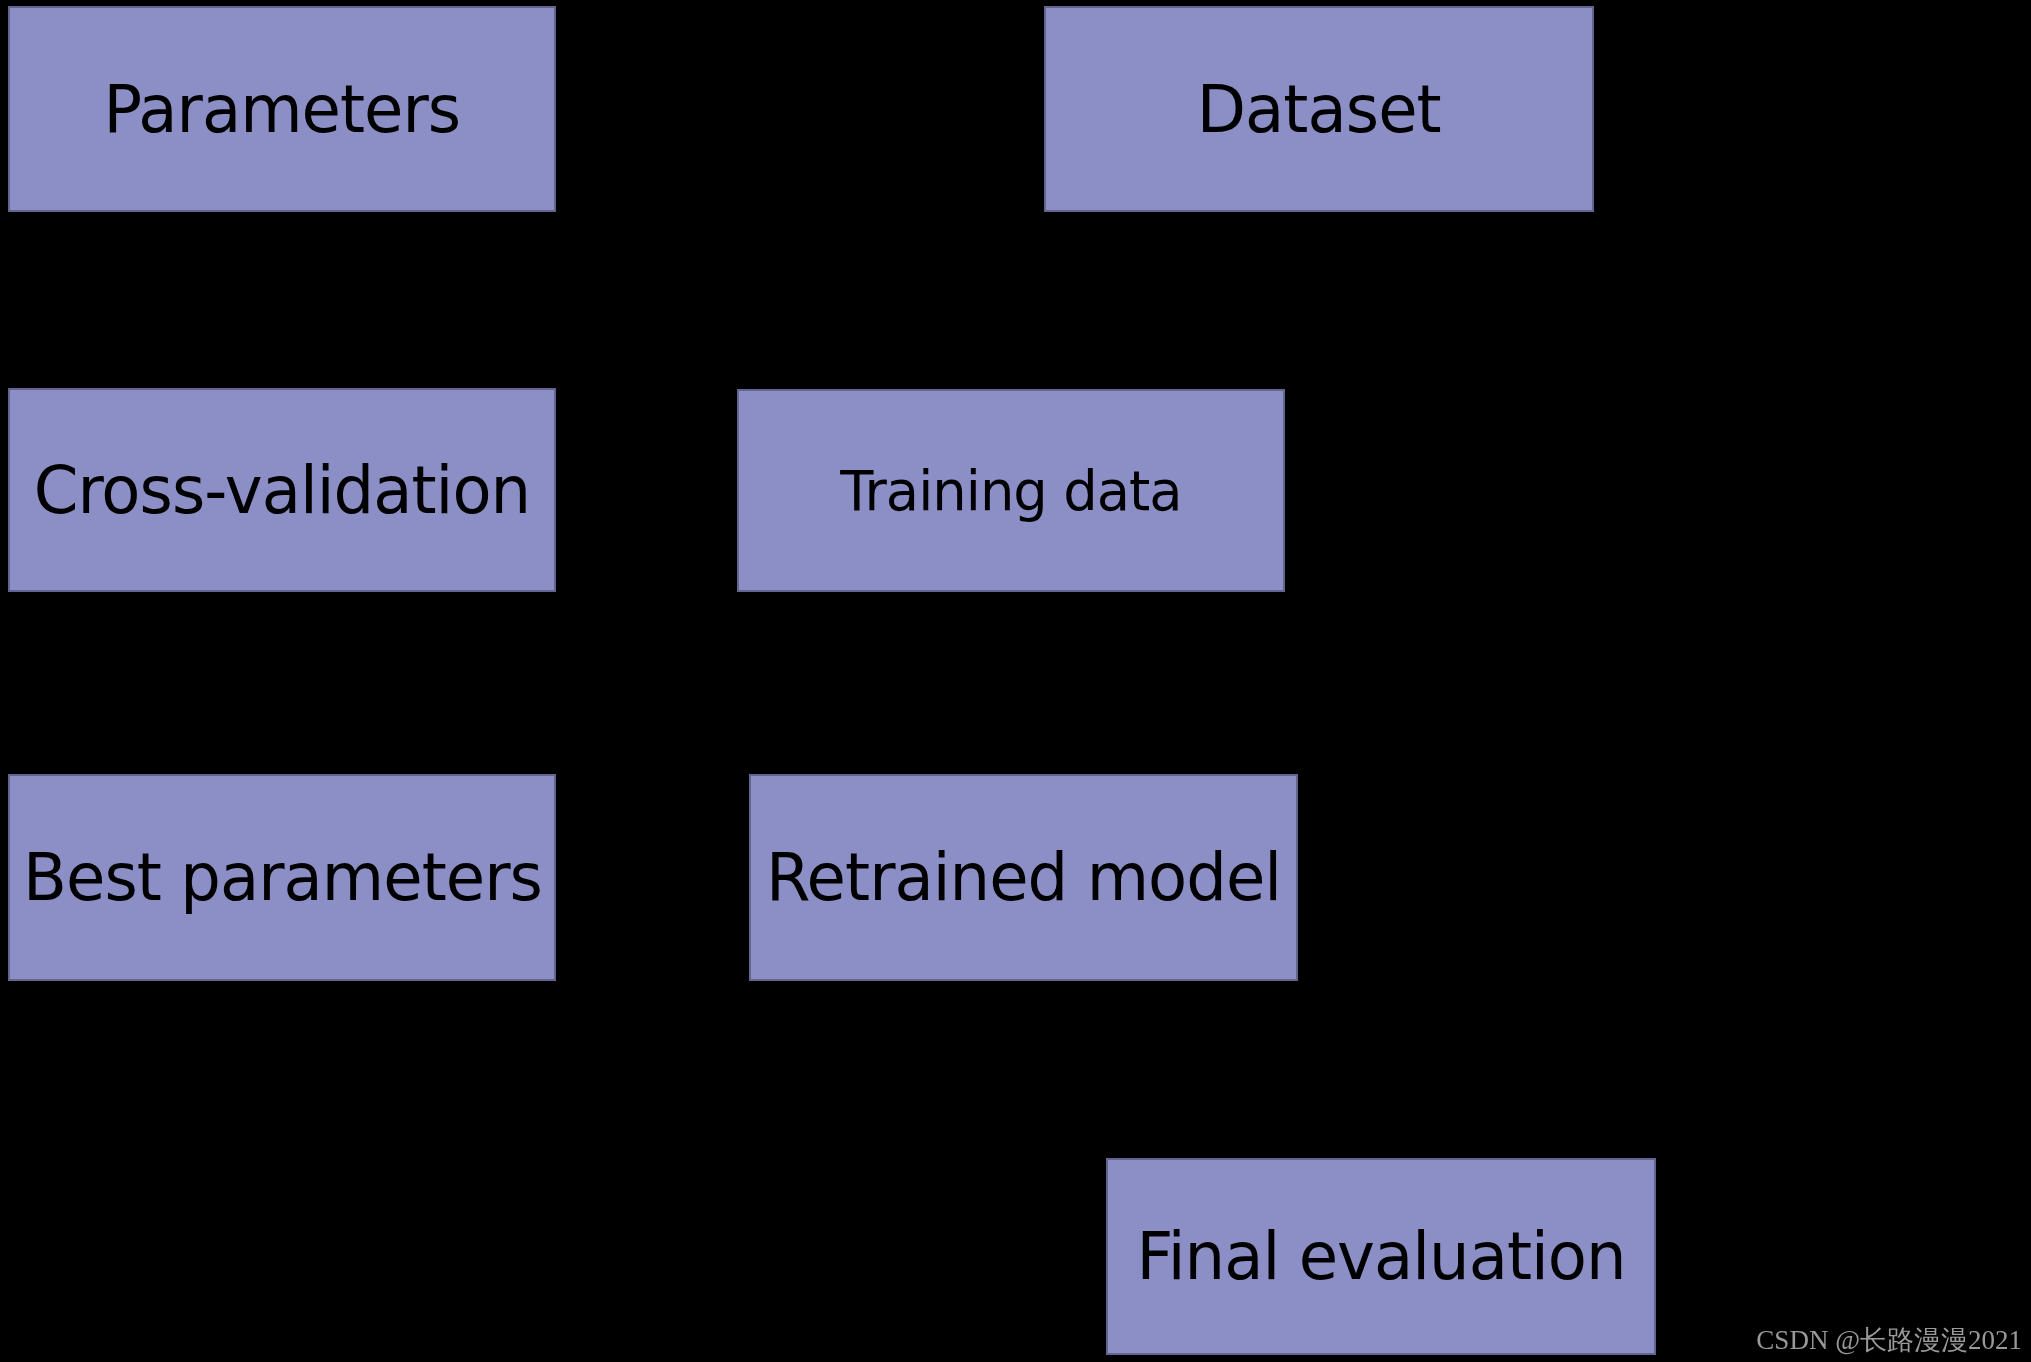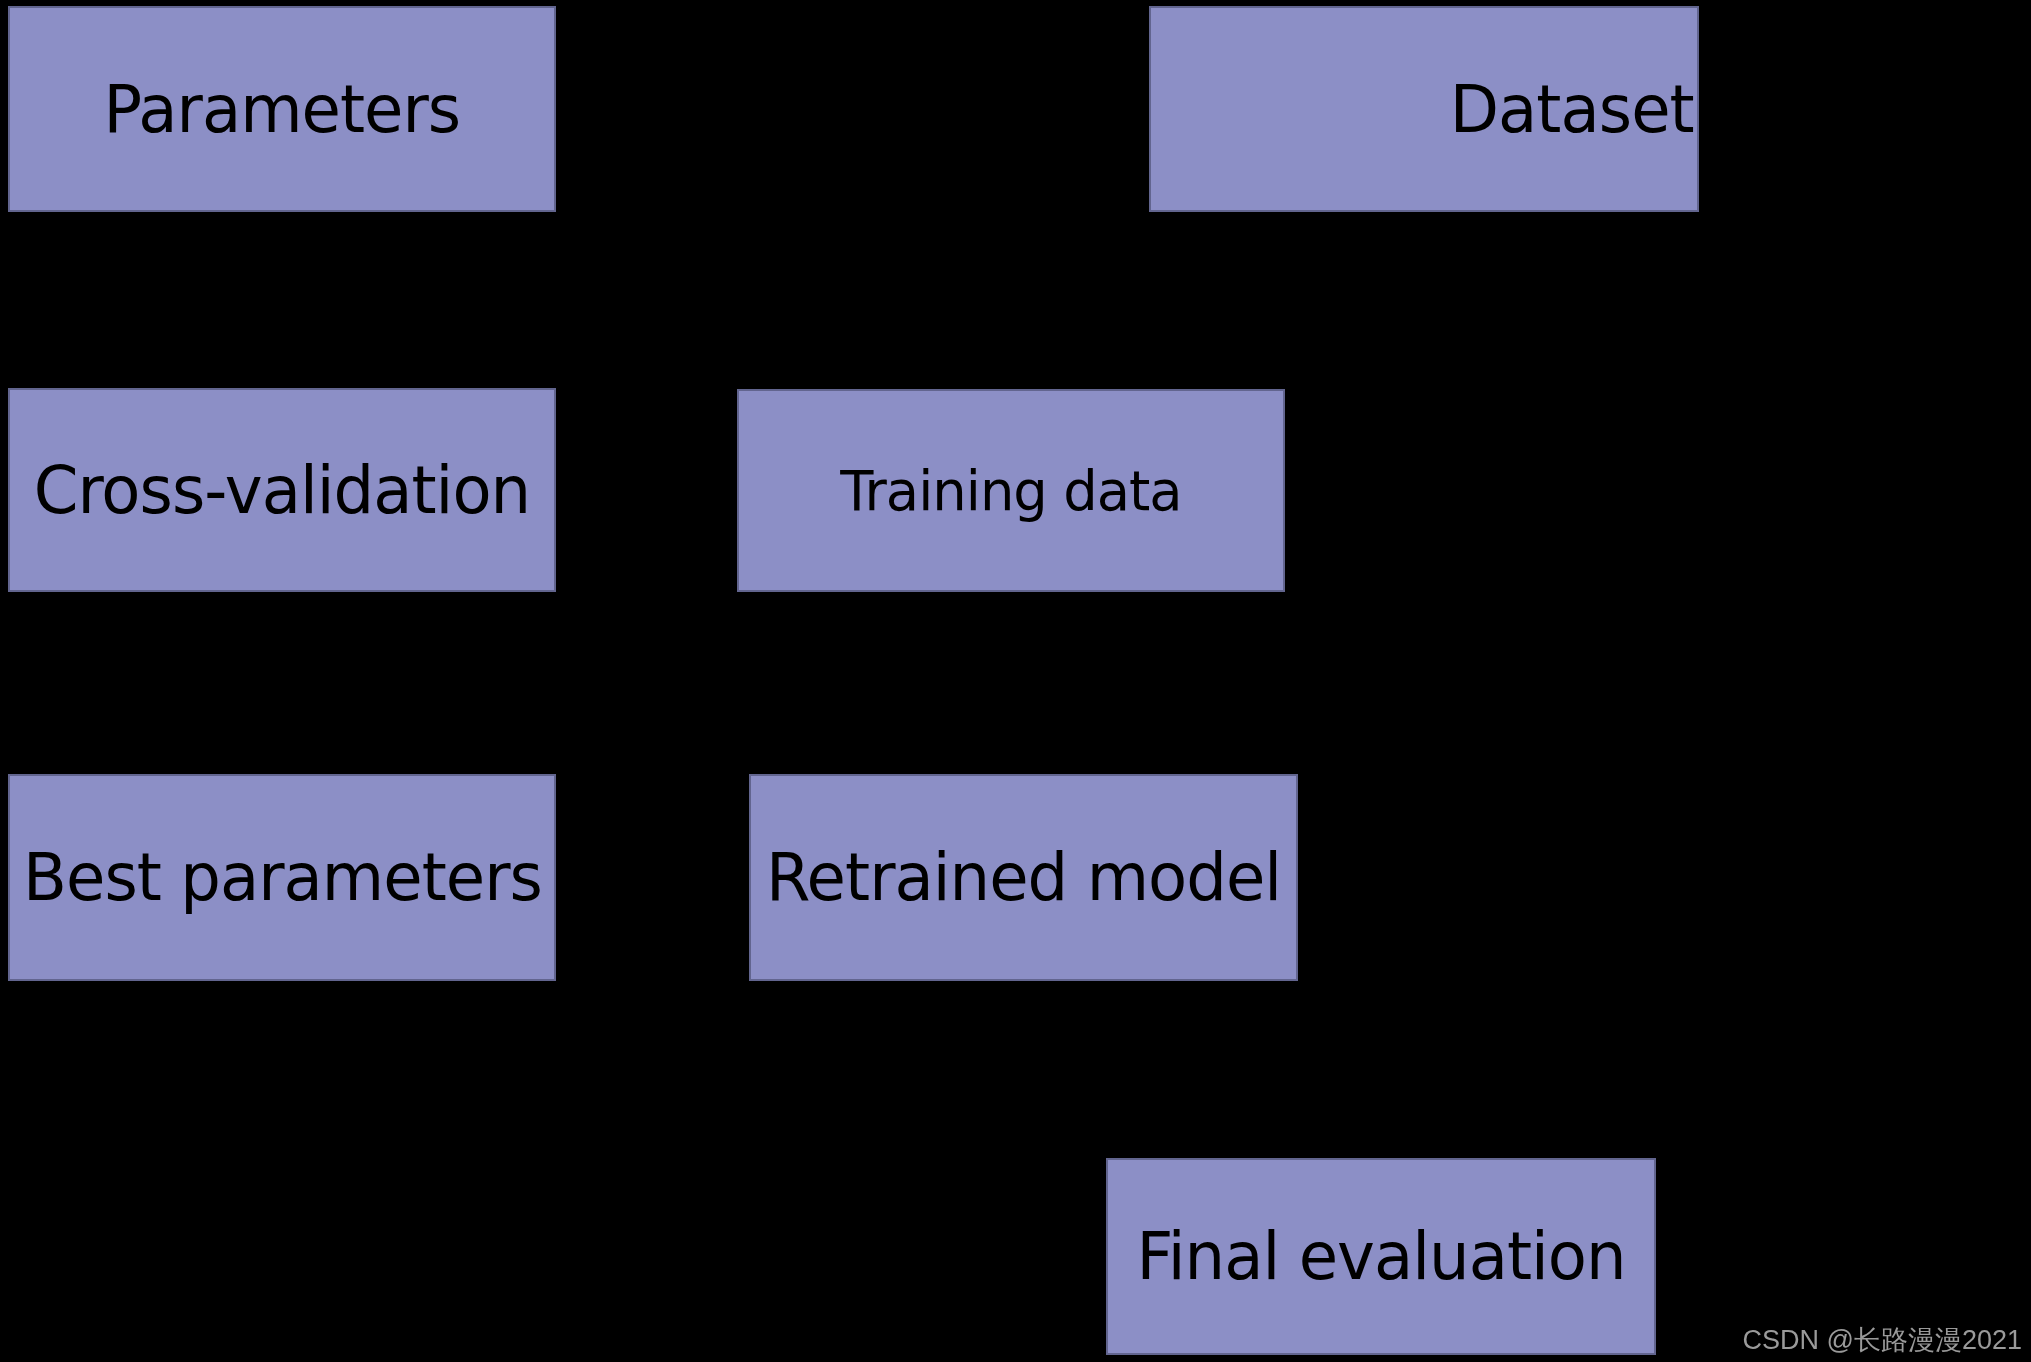--- a/index.html
+++ b/index.html
@@ -26,36 +26,36 @@
     color: var(--box-text, #000000);
     font-size: 66px;
     letter-spacing: -1px;
     white-space: nowrap;
   }
   .node span {
     transform: scaleX(0.97);
   }
   
   .node-parameters      { left: 8px;    top: 6px;    width: 548px; height: 206px; }
-  .node-dataset         { left: 1149px; top: 6px;    width: 550px; height: 206px; justify-content: flex-end; }
+  .node-dataset         { left: 1044px; top: 6px;    width: 550px; height: 206px; }
   .node-cross-validation{ left: 8px;    top: 388px;  width: 548px; height: 204px; }
   .node-training-data   { left: 737px;  top: 389px;  width: 548px; height: 203px; font-size: 56px; }
   .node-test-data       { left: 1478px; top: 390px;  width: 545px; height: 202px; font-size: 70px; }
   .node-best-parameters { left: 8px;    top: 774px;  width: 548px; height: 207px; }
   .node-retrained-model { left: 749px;  top: 774px;  width: 549px; height: 207px; }
   .node-final-evaluation{ left: 1106px; top: 1158px; width: 550px; height: 197px; }
 
   .watermark {
     position: absolute;
     right: 9px;
     bottom: 4px;
     color: var(--watermark, #9a9a9a);
     font-size: 27px;
     letter-spacing: 0;
-    font-family: Liberation Sans, sans-serif;
+    font-family: Liberation Serif, serif;
   }
 </style>
 </head>
 <body>
 
 <div class="canvas">
 
   <div class="node node-parameters">
     <span>Parameters</span>
   </div>

